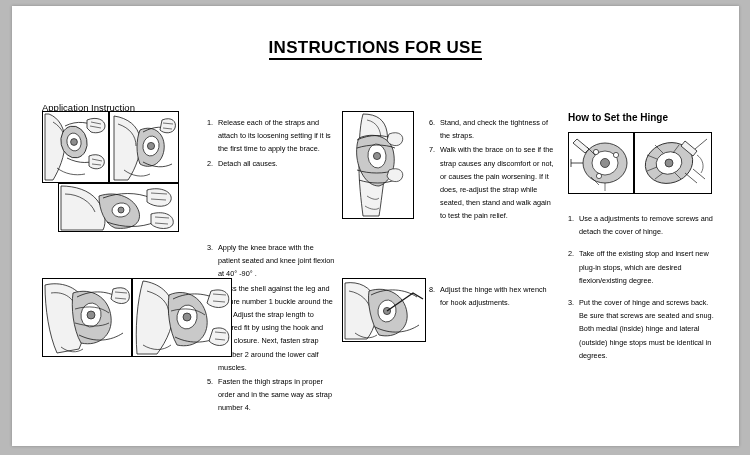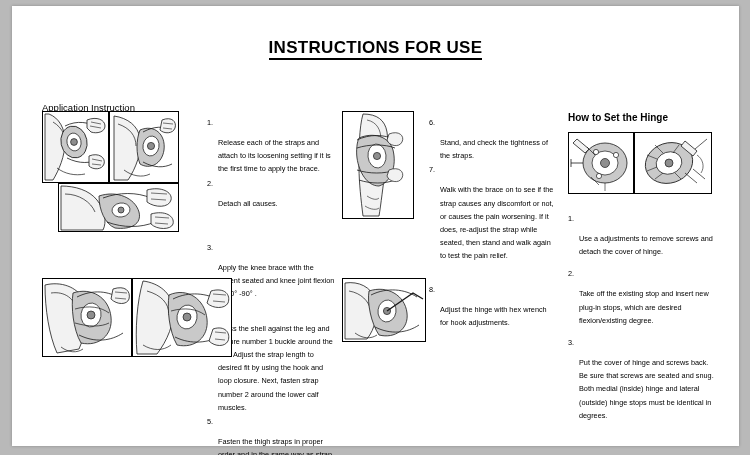--- a/index.html
+++ b/index.html
@@ -74,21 +74,20 @@
     display: flex;
     margin-bottom: 1px;
   }
   .steps .num {
     width: 11px;
     flex: 0 0 11px;
     text-align: left;
   }
   .steps .txt {
     flex: 1 1 auto;
-    margin-top: 20px;
   }
   .hinge-steps .step {
     margin-bottom: 9px;
   }
   
   svg { display: block; }
   .ln { stroke: #1a1a1a; fill: none; }
   .sk { fill: #f2f2f2; stroke: #1a1a1a; }
   .dk { fill: #c9c9c9; stroke: #1a1a1a; }
   .vd { fill: #8e8e8e; stroke: #1a1a1a; }

